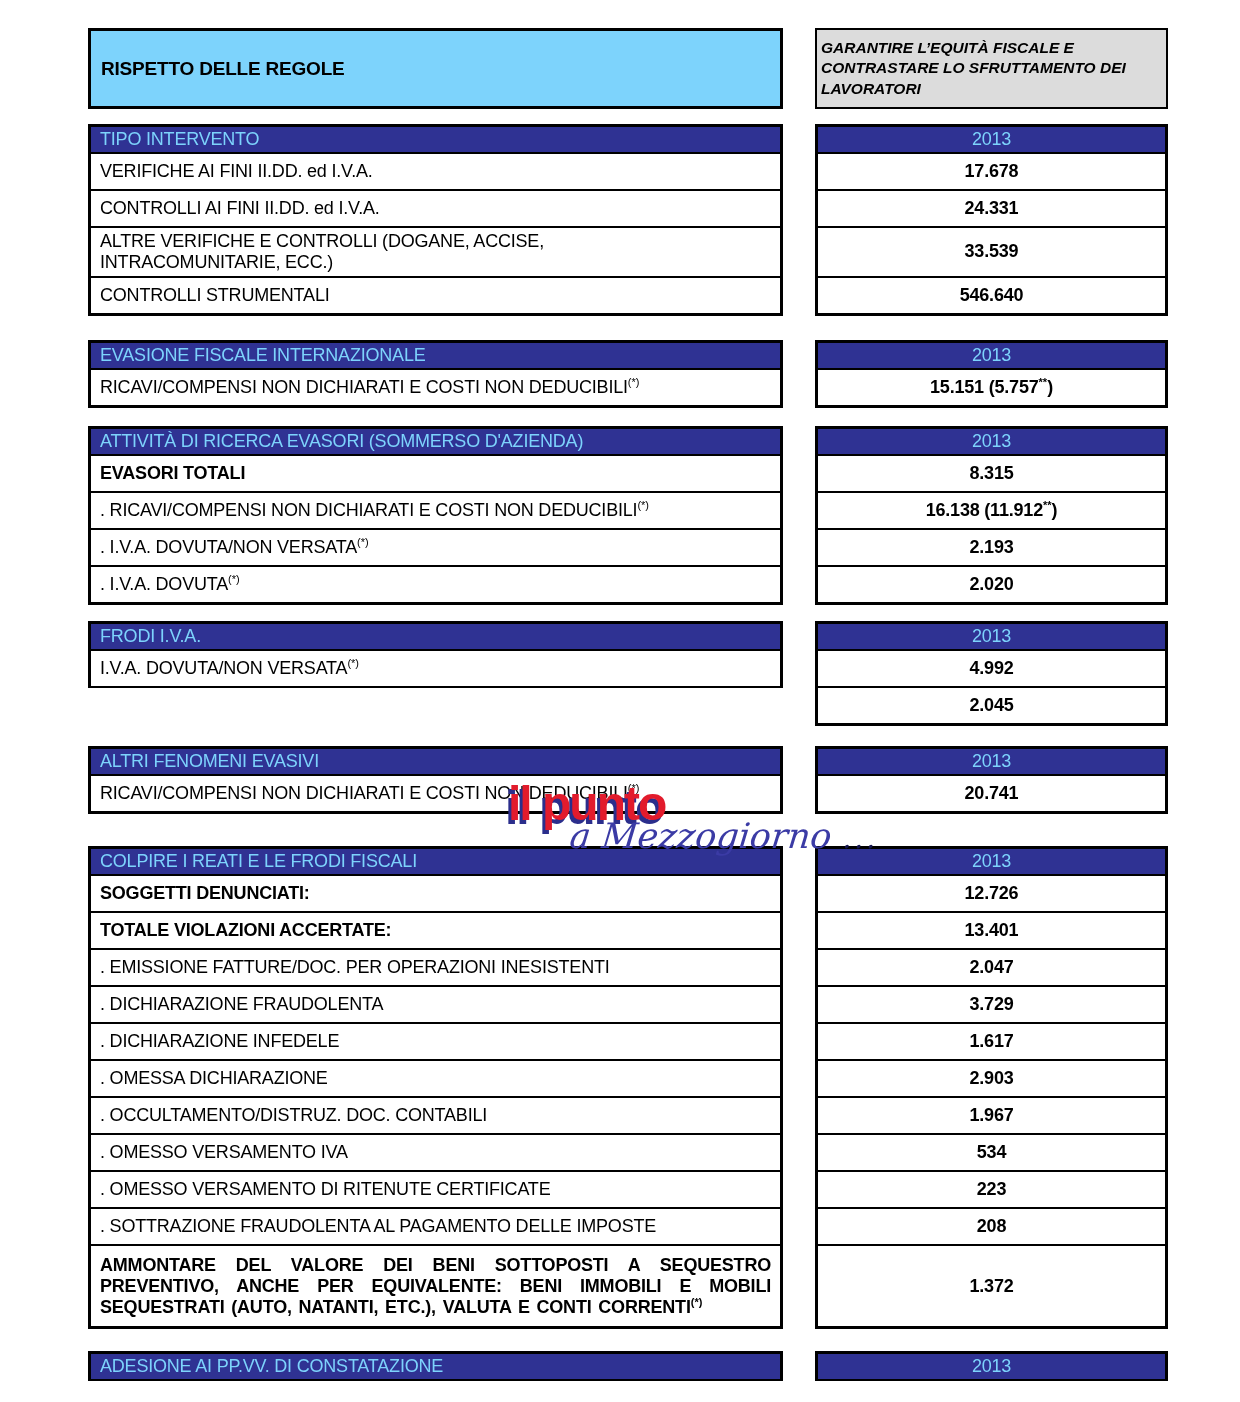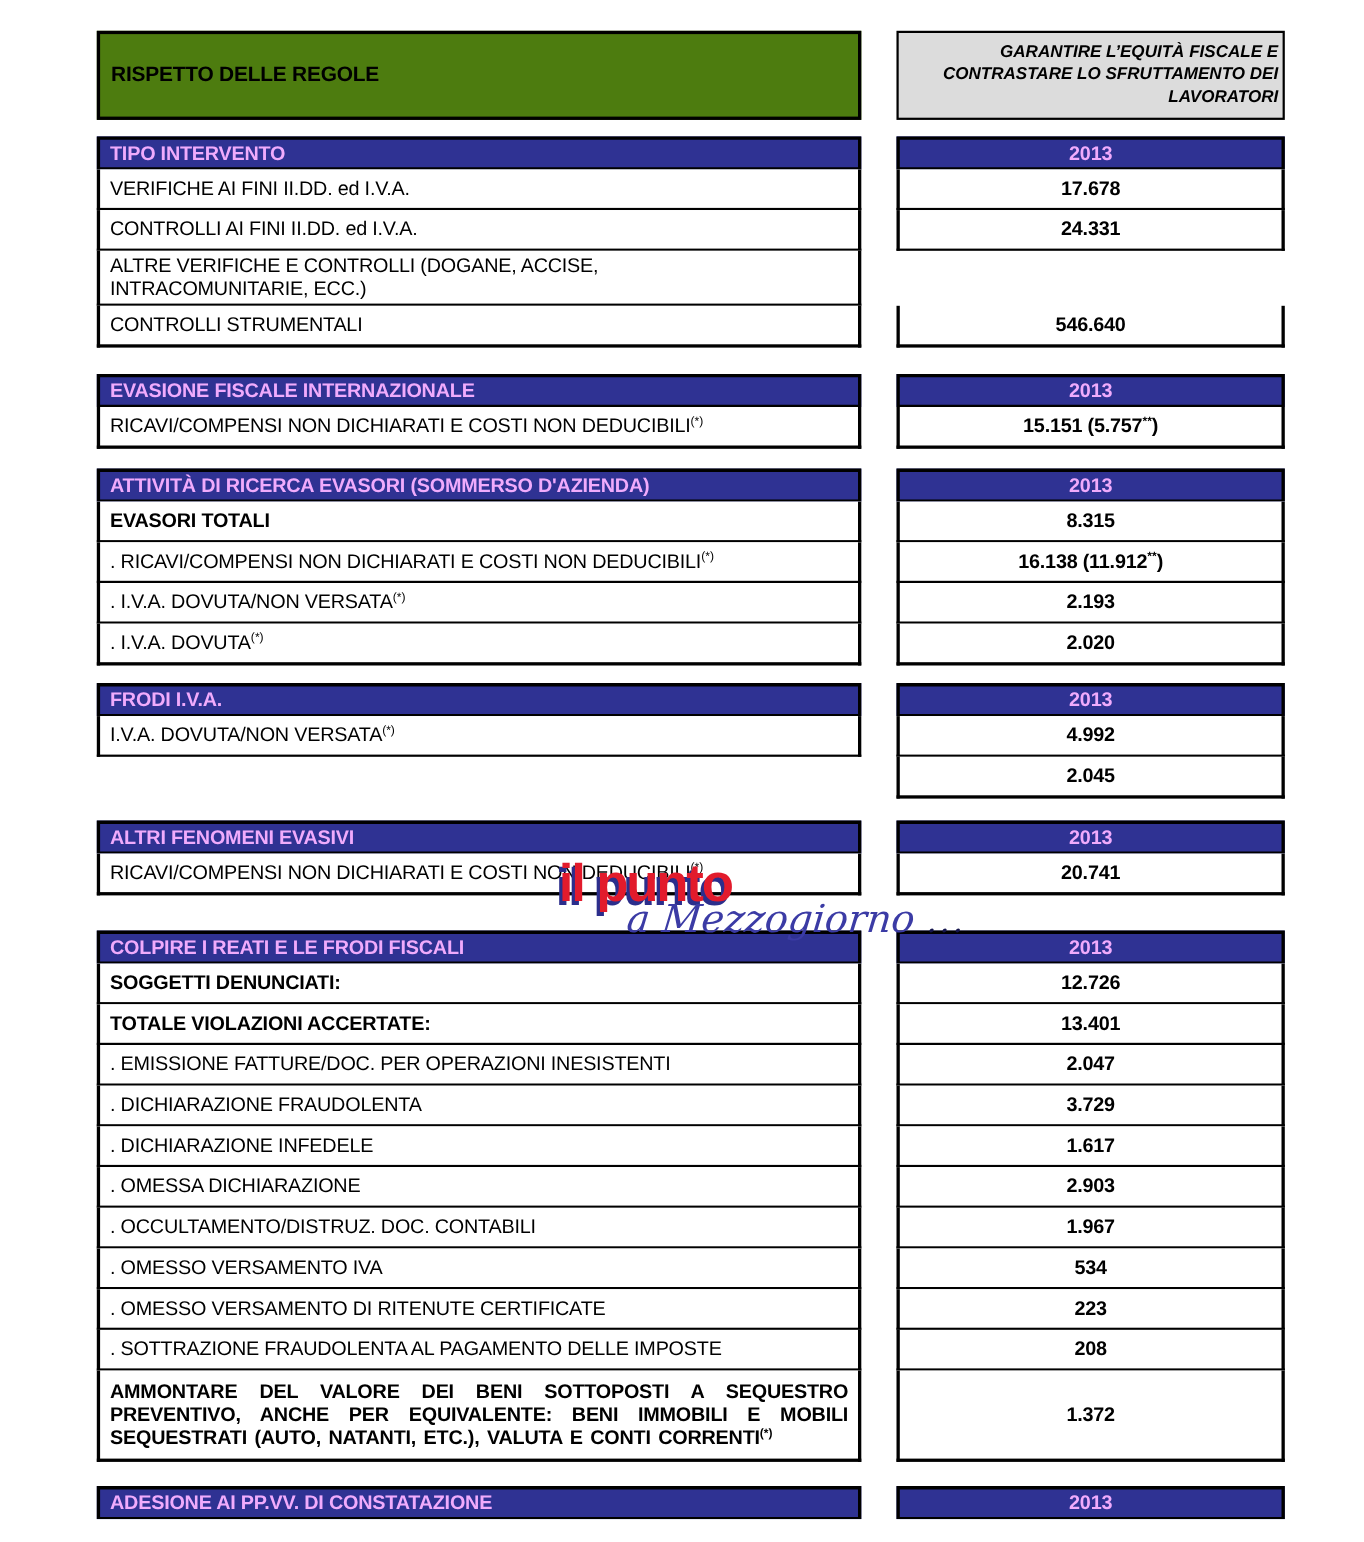--- a/index.html
+++ b/index.html
@@ -21,39 +21,39 @@
     top: 28px;
     width: 1080px;
   }
   .grid {
     display: grid;
     grid-template-columns: 695px 32px 353px;
   }
   
   .gray-left {
     grid-column: 1;
-    background: #4d7c0f;
+    background: #7dd3fc;
     border: 3px solid #000;
     min-height: 71px;
     display: flex;
     align-items: center;
     padding: 0 10px;
     font-size: 19px;
     font-weight: bold;
     letter-spacing: -0.2px;
   }
   .gray-right {
     grid-column: 3;
     background: #dcdcdc;
     border: 2px solid #000;
     min-height: 73px;
     display: flex;
     align-items: center;
     justify-content: center;
-    text-align: right;
+    text-align: left;
     padding: 2px 4px;
     font-size: 15.5px;
     font-weight: bold;
     font-style: italic;
     line-height: 1.3;
   }
   
   .section { display: grid; grid-template-columns: 695px 32px 353px; }
   .cell {
     border-left: 3px solid #000;
@@ -66,22 +66,22 @@
     line-height: 1.16;
     letter-spacing: -0.2px;
   }
   .cell.top { border-top: 3px solid #000; }
   .cell.bottom { border-bottom: 3px solid #000; }
   .lcell { grid-column: 1; padding: 3px 9px; min-height: 29px; }
   .rcell { grid-column: 3; padding: 3px 6px; min-height: 29px; justify-content: center; text-align: center; font-weight: bold; }
   .spacer { grid-column: 2; }
   .hdr {
     background: #2f3293;
-    color: #f0abfc;
-    font-weight: bold;
+    color: #7dd3fc;
+    font-weight: normal;
     min-height: 21px;
     padding: 2px 9px;
   }
   .hdr.rcell { justify-content: center; padding: 2px 6px; }
   .b { font-weight: bold; }
   .justify {
     display: block;
     text-align: justify;
     padding-top: 6px;
     padding-bottom: 6px;
@@ -157,20 +157,23 @@
             <span>CONTROLLI AI FINI II.DD. ed I.V.A.</span>
           </div>
           <div class="spacer"></div>
           <div class="cell rcell">
             <span>24.331</span>
           </div>
           <div class="cell lcell">
             <span>ALTRE VERIFICHE E CONTROLLI (DOGANE, ACCISE,<br>INTRACOMUNITARIE, ECC.)</span>
           </div>
           <div class="spacer"></div>
+          <div class="cell rcell">
+            <span>33.539</span>
+          </div>
           <div class="cell lcell bottom">
             <span>CONTROLLI STRUMENTALI</span>
           </div>
           <div class="spacer"></div>
           <div class="cell rcell bottom">
             <span>546.640</span>
           </div>
         </div>
         <div class="section" style="margin-top: 24px;">
           <div class="cell lcell hdr top">EVASIONE FISCALE INTERNAZIONALE</div>

